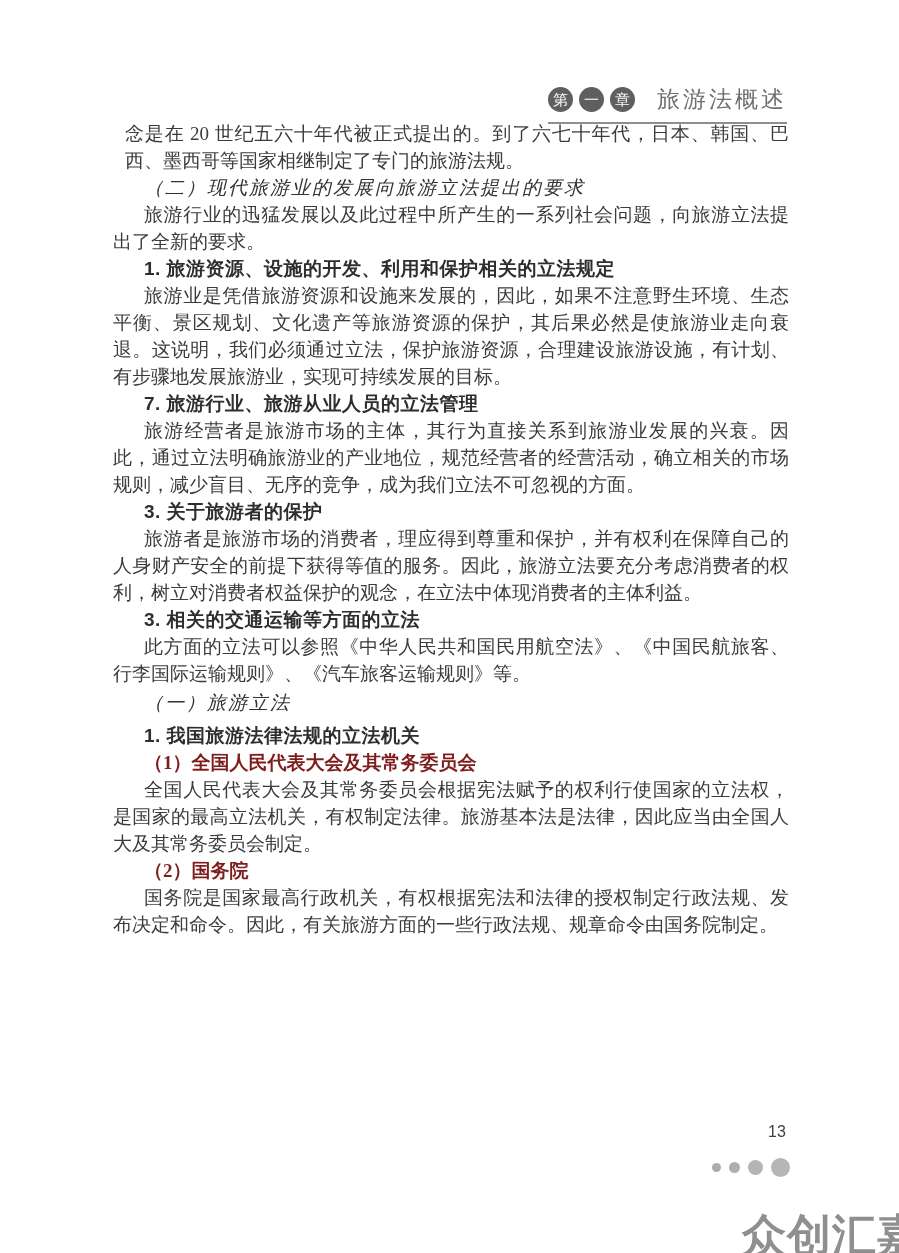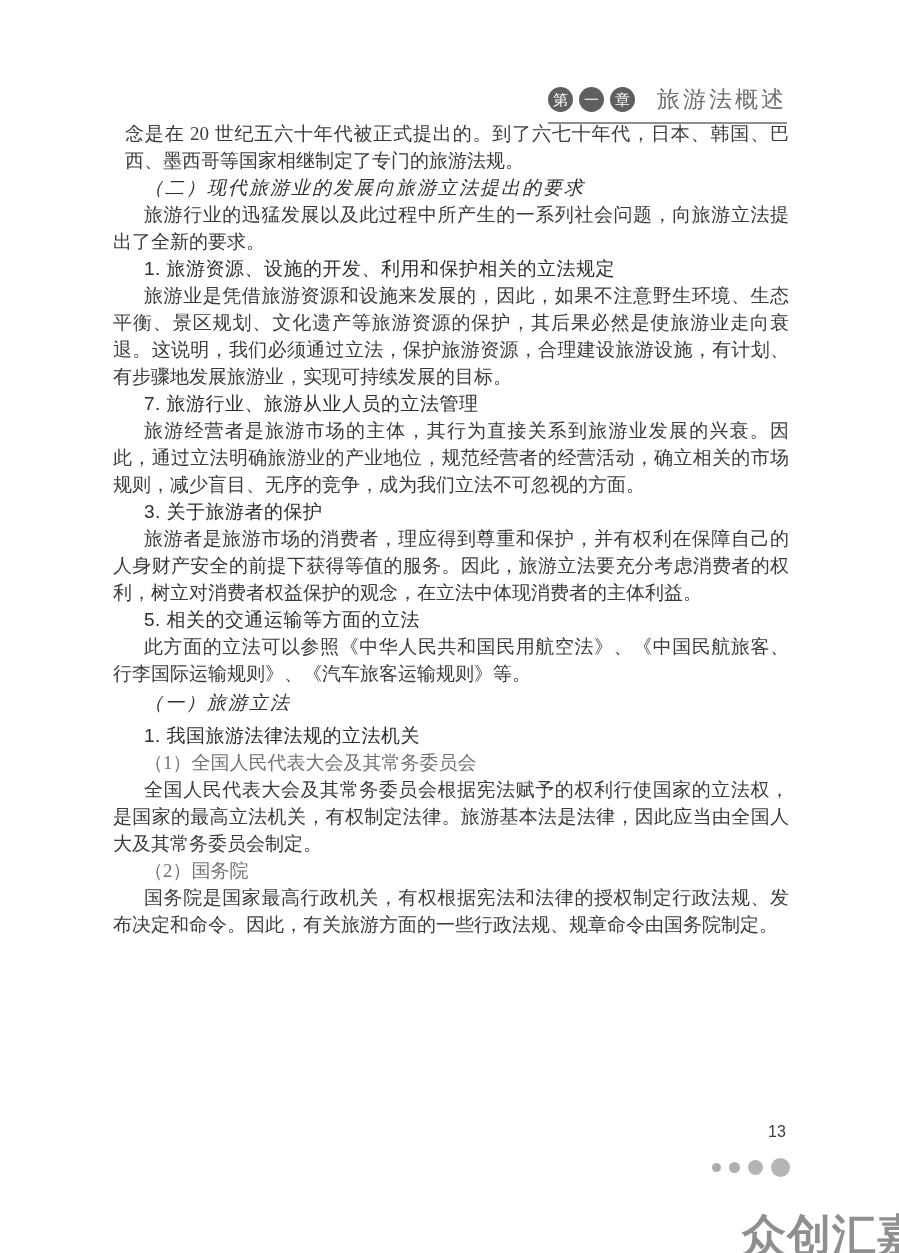--- a/index.html
+++ b/index.html
@@ -60,35 +60,35 @@
   .h-kai {
     text-indent: 31px;
     font-style: italic;
     font-family: "DejaVu Serif", "Liberation Serif", serif;
     color: #333333;
     letter-spacing: 2px;
   }
   .h-kai.sp { margin-top: 2px; margin-bottom: 6px; }
   .h-num {
     text-indent: 31px;
-    font-weight: normal;
+    font-weight: bold;
     font-family: "Liberation Sans", "DejaVu Sans", sans-serif;
     color: #2e2e2e;
     letter-spacing: 0.5px;
   }
   .h-section {
     text-indent: 31px;
     font-weight: bold;
     font-family: "Liberation Sans", "DejaVu Sans", sans-serif;
     font-size: 22px;
     color: #2b2b2b;
     margin: 12px 0 10px 0;
     letter-spacing: 1px;
   }
-  .h-sub { text-indent: 31px; color: #737373; }
+  .h-sub { text-indent: 31px; color: #7f1d1d; font-weight: bold; }
 
   
   .page-number {
     position: absolute;
     top: 1123px;
     left: 752px;
     width: 50px;
     text-align: center;
     font-family: "Liberation Sans", "DejaVu Sans", sans-serif;
     font-size: 16px;
@@ -137,21 +137,21 @@
   <main class="body">
     <p class="p-cont">念是在 20 世纪五六十年代被正式提出的。到了六七十年代，日本、韩国、巴西、墨西哥等国家相继制定了专门的旅游法规。</p>
     <p class="h-kai">（二）现代旅游业的发展向旅游立法提出的要求</p>
     <p class="p">旅游行业的迅猛发展以及此过程中所产生的一系列社会问题，向旅游立法提出了全新的要求。</p>
     <p class="h-num">1. 旅游资源、设施的开发、利用和保护相关的立法规定</p>
     <p class="p">旅游业是凭借旅游资源和设施来发展的，因此，如果不注意野生环境、生态平衡、景区规划、文化遗产等旅游资源的保护，其后果必然是使旅游业走向衰退。这说明，我们必须通过立法，保护旅游资源，合理建设旅游设施，有计划、有步骤地发展旅游业，实现可持续发展的目标。</p>
     <p class="h-num">7. 旅游行业、旅游从业人员的立法管理</p>
     <p class="p">旅游经营者是旅游市场的主体，其行为直接关系到旅游业发展的兴衰。因此，通过立法明确旅游业的产业地位，规范经营者的经营活动，确立相关的市场规则，减少盲目、无序的竞争，成为我们立法不可忽视的方面。</p>
     <p class="h-num">3. 关于旅游者的保护</p>
     <p class="p">旅游者是旅游市场的消费者，理应得到尊重和保护，并有权利在保障自己的人身财产安全的前提下获得等值的服务。因此，旅游立法要充分考虑消费者的权利，树立对消费者权益保护的观念，在立法中体现消费者的主体利益。</p>
-    <p class="h-num">5. 相关的交通运输等方面的立法</p>
+    <p class="h-num">3. 相关的交通运输等方面的立法</p>
     <p class="p">此方面的立法可以参照《中华人民共和国民用航空法》、《中国民航旅客、行李国际运输规则》、《汽车旅客运输规则》等。</p>
     <p class="h-kai sp">（一）旅游立法</p>
     <p class="h-num">1. 我国旅游法律法规的立法机关</p>
     <p class="h-sub">（1）全国人民代表大会及其常务委员会</p>
     <p class="p">全国人民代表大会及其常务委员会根据宪法赋予的权利行使国家的立法权，是国家的最高立法机关，有权制定法律。旅游基本法是法律，因此应当由全国人大及其常务委员会制定。</p>
     <p class="h-sub">（2）国务院</p>
     <p class="p">国务院是国家最高行政机关，有权根据宪法和法律的授权制定行政法规、发布决定和命令。因此，有关旅游方面的一些行政法规、规章命令由国务院制定。</p>
   </main>
 
   <div class="page-number">13</div>

